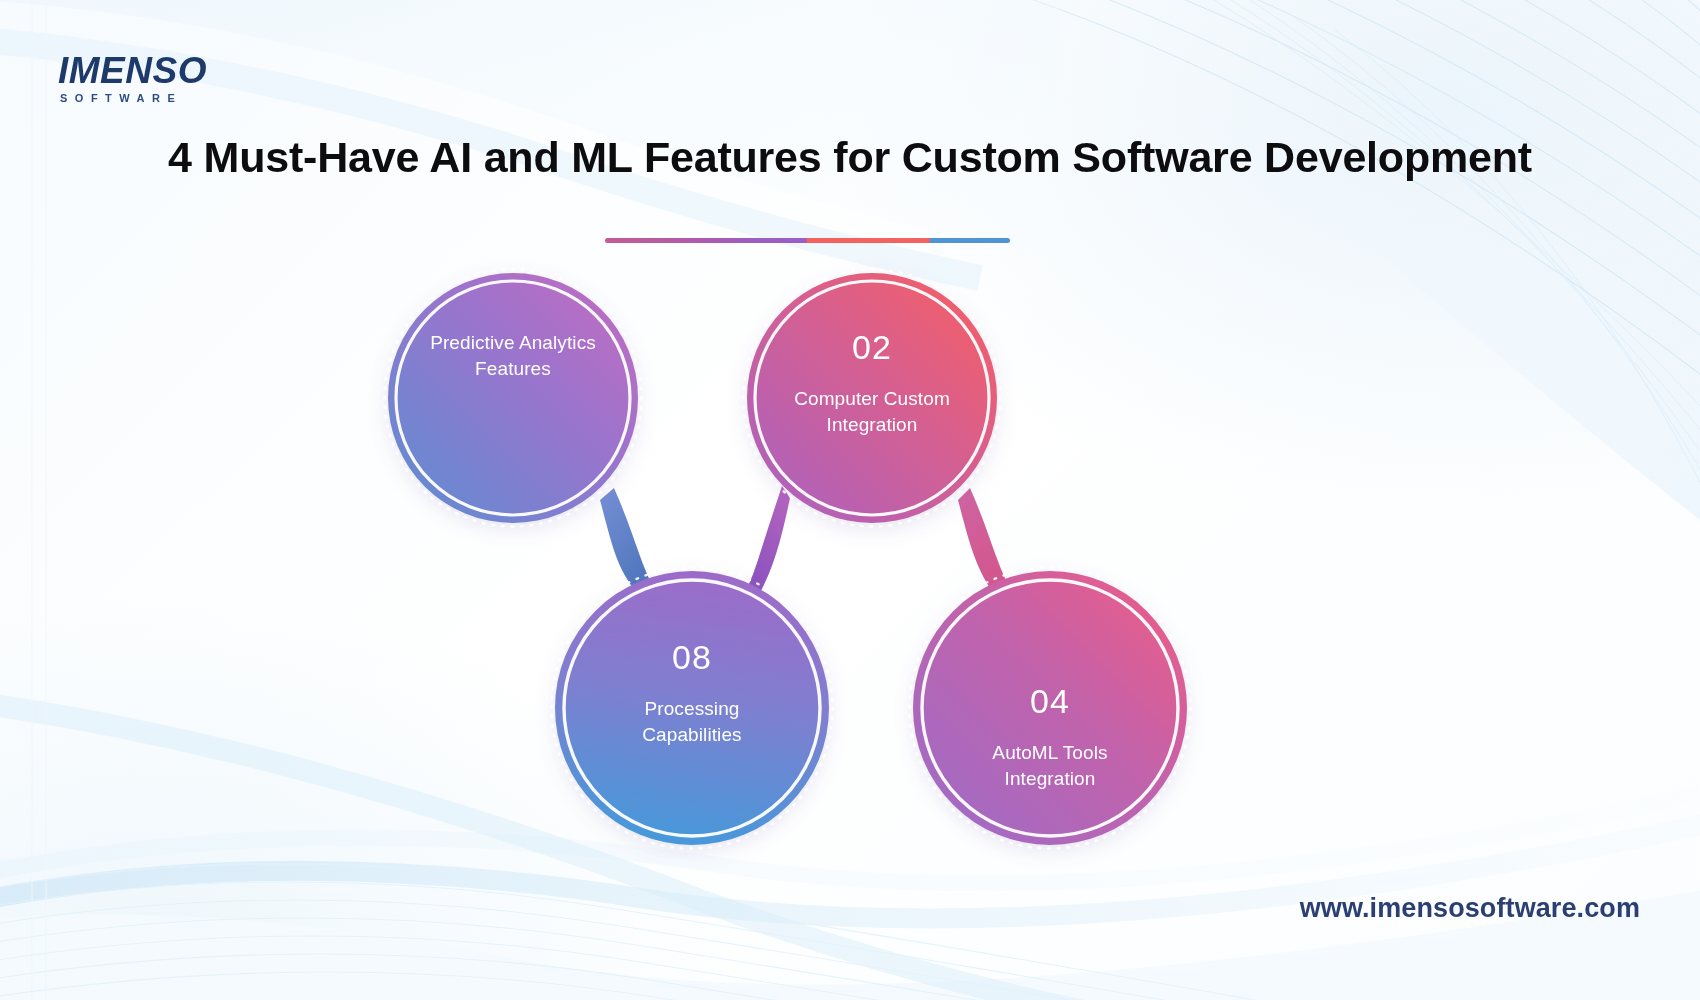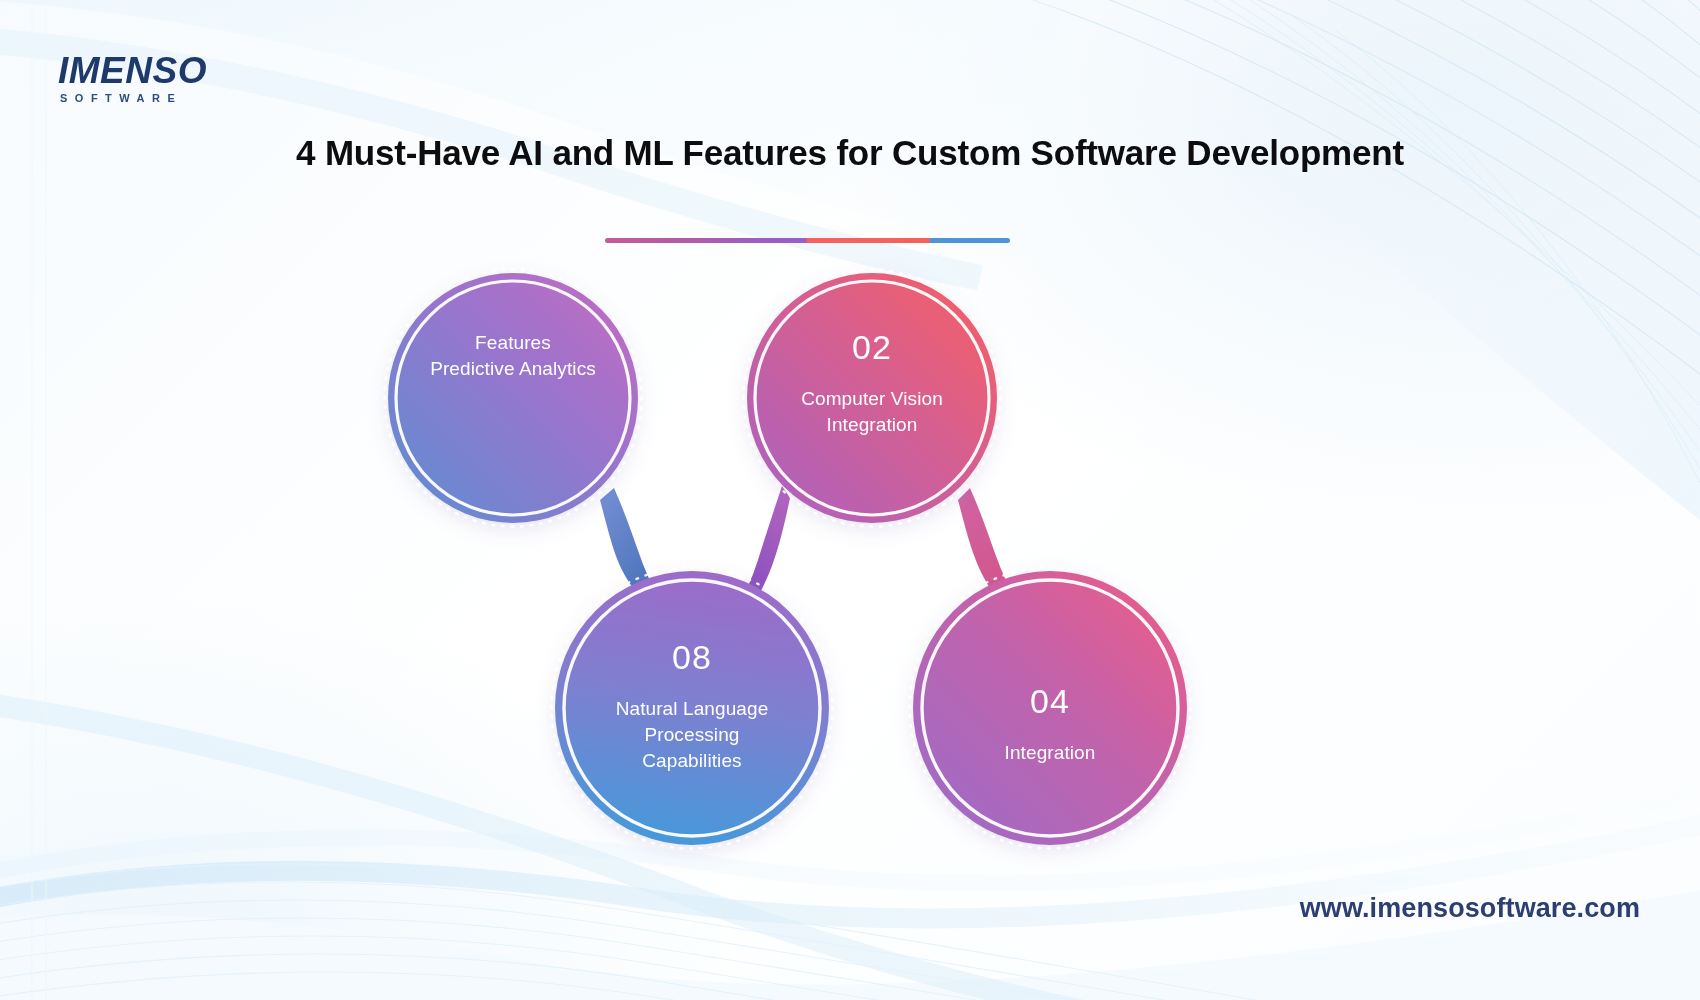--- a/index.html
+++ b/index.html
@@ -60,21 +60,21 @@
     color: #2b4d83;
   }
 
   
   .page-title {
     position: absolute;
     left: 0;
     right: 0;
     top: 133px;
     text-align: center;
-    font-size: 35px;
+    font-size: 43px;
     font-weight: 700;
     color: #0d0d0f;
     letter-spacing: -0.2px;
     line-height: 1.15;
   }
 
   
   .divider {
     position: absolute;
     left: 605px;
@@ -306,44 +306,44 @@
 
     <g filter="url(#nodeShadow)">
       <circle cx="1050" cy="708" r="137" fill="url(#g4)"></circle>
       <circle cx="1050" cy="708" r="128" fill="none" stroke="#ffffff" stroke-width="3.4" opacity="0.95"></circle>
       <circle cx="1050" cy="708" r="140.5" fill="none" stroke="#ffffff" stroke-width="2.4" stroke-dasharray="1.6 8" stroke-linecap="round" opacity="0.9"></circle>
     </g>
   </svg>
 
   <div class="node-text" style="left:363px; top:330px; width:300px;">
     <div class="node-label">
+      <div>Predictive Analytics</div>
       <div>Features</div>
-      <div>Predictive Analytics</div>
     </div>
   </div>
 
   <div class="node-text" style="left:542px; top:640px; width:300px;">
     <div class="node-num">08</div>
     <div class="node-label">
-      <div>Natural Language</div>
       <div>Processing</div>
       <div>Capabilities</div>
     </div>
   </div>
 
   <div class="node-text" style="left:722px; top:330px; width:300px;">
     <div class="node-num">02</div>
     <div class="node-label">
-      <div>Computer Vision</div>
+      <div>Computer Custom</div>
       <div>Integration</div>
     </div>
   </div>
 
   <div class="node-text" style="left:900px; top:640px; width:300px;margin-top:44px;">
     <div class="node-num">04</div>
     <div class="node-label">
+      <div>AutoML Tools</div>
       <div>Integration</div>
     </div>
   </div>
 
   <div class="site-url">www.imensosoftware.com</div>
 
 </div>
 
 </body></html>

